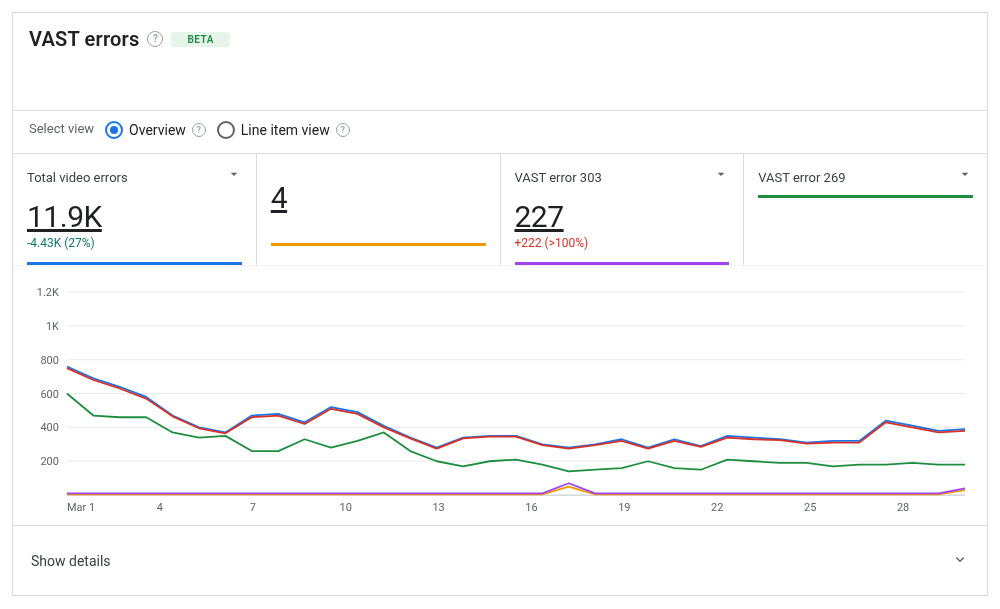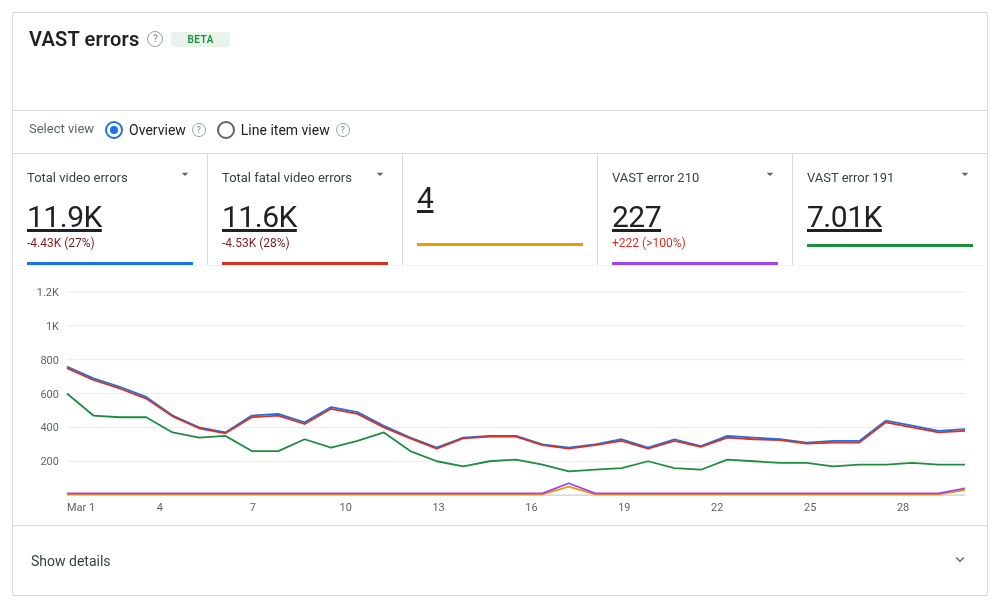--- a/index.html
+++ b/index.html
@@ -105,21 +105,21 @@
     font-weight: 400;
     letter-spacing: -0.5px;
     margin-top: 14px;
     text-decoration: underline;
   }
   .card-delta {
     font-size: 12px;
     margin-top: 2px;
     height: 16px;
   }
-  .delta-neg { color: #7f1d1d; }
+  .delta-neg { color: #0f766e; }
   .delta-pos { color: #d93025; }
   .card-underline {
     height: 3px;
     margin-top: 10px;
   }
   .chart-area {
     position: relative;
     height: 260px;
     padding: 22px 16px 6px 16px;
     border-top: 1px solid #f1f3f4;
@@ -171,54 +171,42 @@
           <span>Total video errors</span>
           <span class="chev"><svg width="16" height="16" viewBox="0 0 24 24">
               <path d="M7 10l5 5 5-5" fill="#5f6368"></path>
             </svg></span>
         </div>
         <div class="card-value">11.9K</div>
         <div class="card-delta delta-neg">-4.43K (27%)</div>
         <div class="card-underline" style="background: rgb(26, 115, 232);"></div>
       </div>
       <div class="card">
-        <div class="card-top">
-          <span>Total fatal video errors</span>
-          <span class="chev"><svg width="16" height="16" viewBox="0 0 24 24">
-              <path d="M7 10l5 5 5-5" fill="#5f6368"></path>
-            </svg></span>
-        </div>
-        <div class="card-value">11.6K</div>
-        <div class="card-delta delta-neg">-4.53K (28%)</div>
-        <div class="card-underline" style="background: rgb(217, 48, 37);"></div>
-      </div>
-      <div class="card">
         <div class="card-value">4</div>
         <div class="card-delta "></div>
         <div class="card-underline" style="background: rgb(242, 153, 0);"></div>
       </div>
       <div class="card">
         <div class="card-top">
-          <span>VAST error 210</span>
+          <span>VAST error 303</span>
           <span class="chev"><svg width="16" height="16" viewBox="0 0 24 24">
               <path d="M7 10l5 5 5-5" fill="#5f6368"></path>
             </svg></span>
         </div>
         <div class="card-value">227</div>
         <div class="card-delta delta-pos">+222 (&gt;100%)</div>
         <div class="card-underline" style="background: rgb(161, 66, 244);"></div>
       </div>
       <div class="card">
         <div class="card-top">
-          <span>VAST error 191</span>
+          <span>VAST error 269</span>
           <span class="chev"><svg width="16" height="16" viewBox="0 0 24 24">
               <path d="M7 10l5 5 5-5" fill="#5f6368"></path>
             </svg></span>
         </div>
-        <div class="card-value">7.01K</div>
         <div class="card-underline" style="background: rgb(30, 142, 62);"></div>
       </div>
     </div>
 
   <div class="chart-area">
     <svg class="chart" id="chart" viewBox="0 0 944 232" preserveAspectRatio="none">
         <line x1="38" x2="938" y1="174" y2="174" stroke="#e8eaed" stroke-width="1"></line>
         <text x="30" y="178" text-anchor="end" font-size="11" fill="#5f6368">200</text>
         <line x1="38" x2="938" y1="140.00000000000003" y2="140.00000000000003" stroke="#e8eaed" stroke-width="1"></line>
         <text x="30" y="144.00000000000003" text-anchor="end" font-size="11" fill="#5f6368">400</text>

